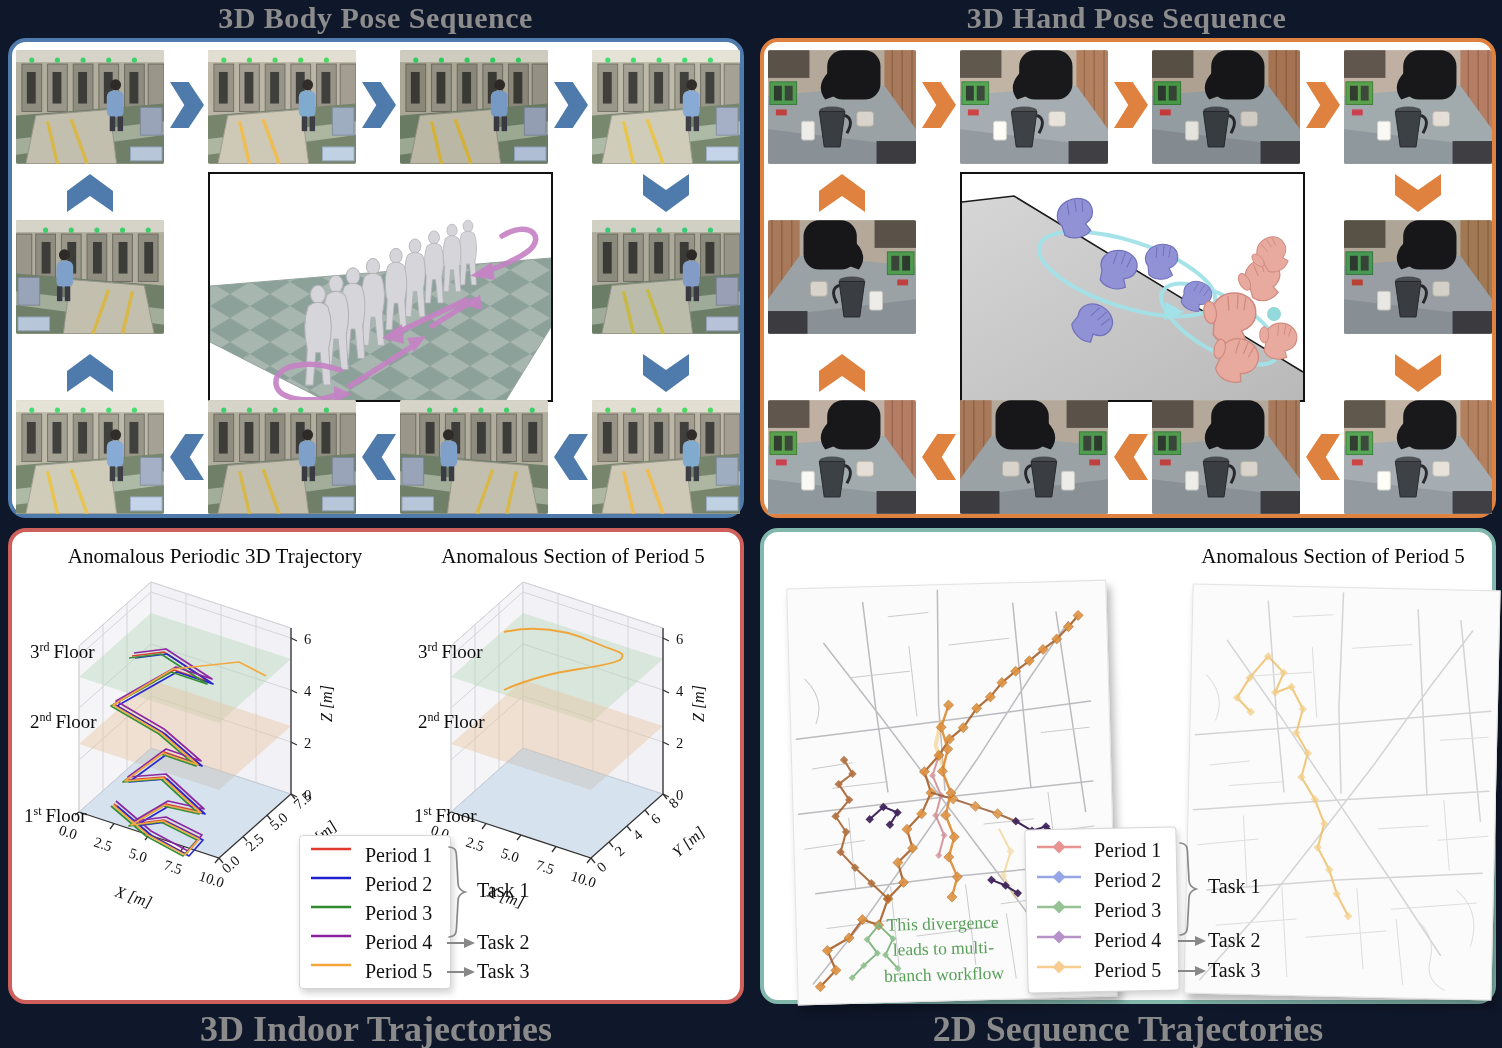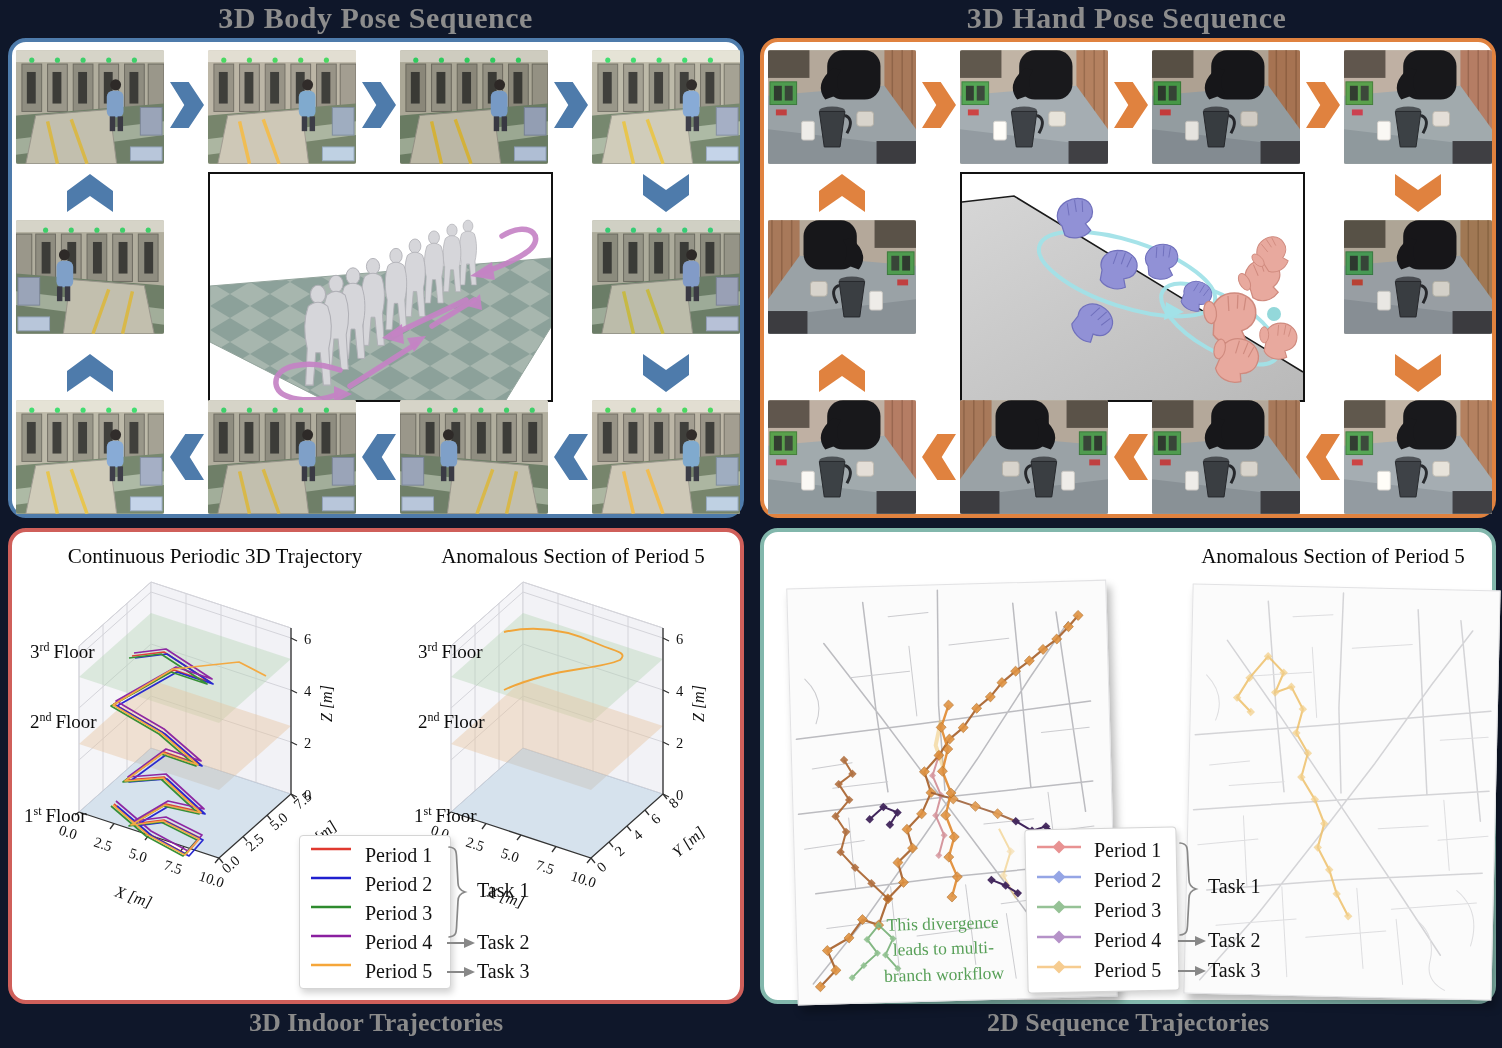--- a/index.html
+++ b/index.html
@@ -1,21 +1,21 @@
 <!DOCTYPE html>
 <html><head>
 <meta charset="utf-8">
 <style>
   html,body{margin:0;padding:0;background:#fff;}
   .canvas{position:relative;width:1502px;height:1048px;background:#0f172a;overflow:hidden;
           font-family:"Liberation Serif","DejaVu Serif",serif;}
   .sec-title{position:absolute;top:1px;height:36px;text-align:center;
              font-size:30px;font-weight:bold;color:#8c8c8c;letter-spacing:.5px;}
   .caption{position:absolute;top:1008px;height:38px;text-align:center;
-           font-size:26px;font-weight:bold;color:#8a8a8a;}
+           font-size:36px;font-weight:bold;color:#8a8a8a;}
   .panel{position:absolute;background:#fff;border-radius:18px;box-sizing:border-box;}
   .panel-body{left:8px;top:38px;width:736px;height:480px;border:4px solid #4e7bab;}
   .panel-hand{left:760px;top:38px;width:736px;height:480px;border:4px solid #e0823f;}
   .panel-indoor{left:8px;top:528px;width:736px;height:476px;border:4px solid #cf5f5a;}
   .panel-outdoor{left:760px;top:528px;width:736px;height:476px;border:4px solid #82b7ac;}
   .photo{position:absolute;width:148px;height:114px;overflow:hidden;border-radius:2px;background:#cac8bd;}
   .photo svg{display:block;width:100%;height:100%;}
   .v2{filter:brightness(1.05) hue-rotate(-7deg);}
   .v3{filter:brightness(.96) saturate(1.12);}
   .v4 svg{transform:scaleX(-1);}
@@ -351,21 +351,21 @@
         <svg viewBox="0 0 150 115">
           <use href="#kitchen"></use>
         </svg>
       </div>
     <div class="chev chev-left orange" style="left:158px;top:392px"></div>
     <div class="chev chev-left orange" style="left:350px;top:392px"></div>
     <div class="chev chev-left orange" style="left:542px;top:392px"></div>
   </div>
 
   <div class="panel panel-indoor">
-    <div class="plot-title" style="left:8px;width:390px">Continuous Periodic 3D Trajectory</div>
+    <div class="plot-title" style="left:8px;width:390px">Anomalous Periodic 3D Trajectory</div>
     <div class="plot-title" style="left:396px;width:330px">Anomalous Section of Period 5</div>
 
     <svg class="plot-svg" style="left:2px;top:40px" width="392" height="345" viewBox="0 0 392 345">
       <g stroke="#d4d4da" stroke-width="1" fill="none">
         <polygon points="65,240 137,176 137,10 65,74" fill="#f5f5f8"></polygon>
         <polygon points="137,176 277,222 277,56 137,10" fill="#f2f2f6"></polygon>
         <path d="M89,219 L89,53 M113,197 L113,31"></path>
         <path d="M172,188 L172,22 M207,199 L207,33 M242,211 L242,45"></path>
         <path d="M65,240 L137,176 L277,222 M65,188 L137,124 L277,170 M65,136 L137,72 L277,118 M65,84 L137,20 L277,66"></path>
         <path d="M65,74 L137,10 L277,56"></path>

